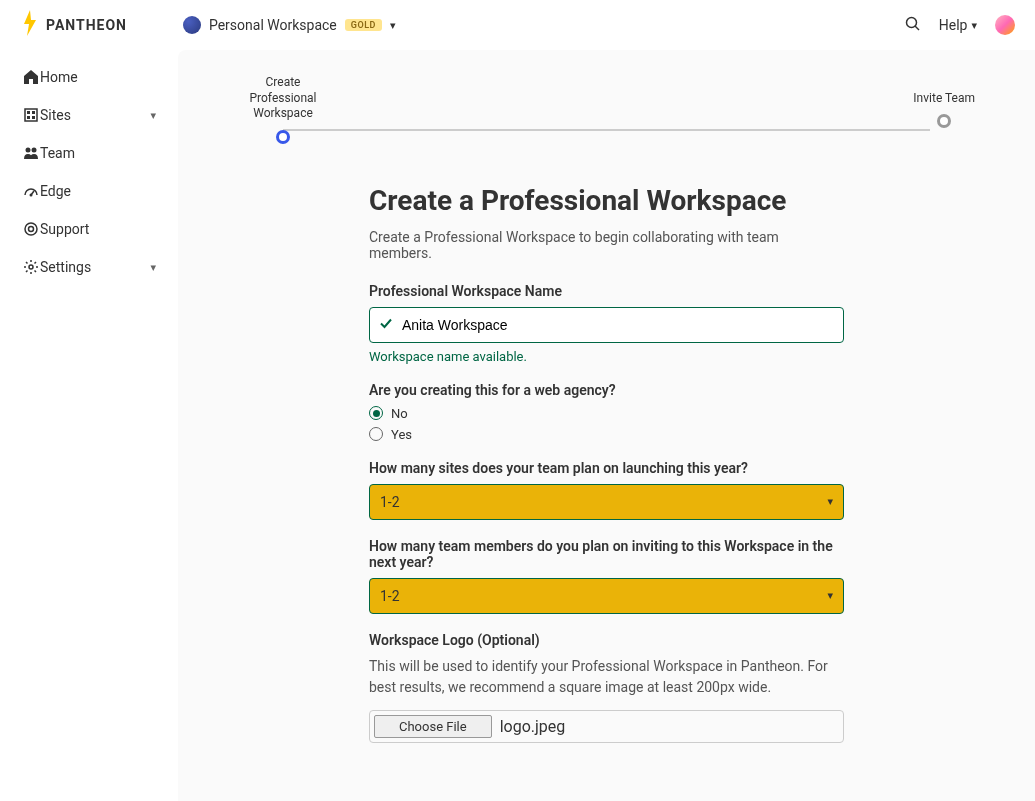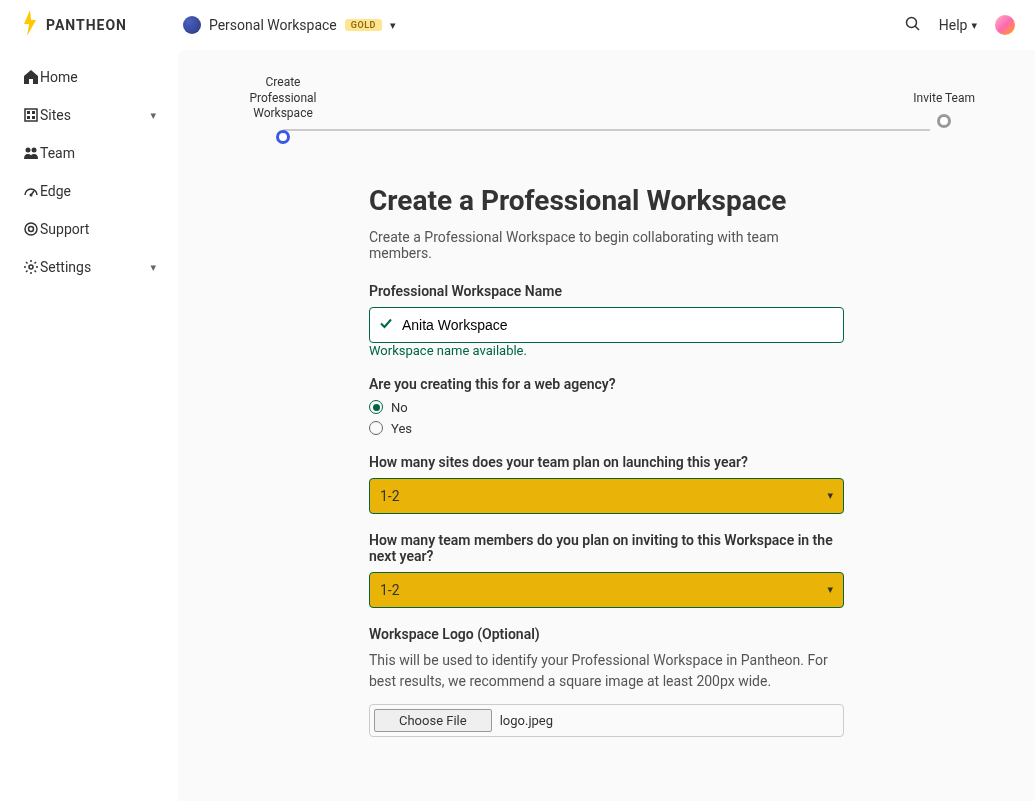--- a/index.html
+++ b/index.html
@@ -189,20 +189,21 @@
     input[type="text"] {
       width: 100%;
       padding: 9px 10px 9px 32px;
       border: 1px solid #006644;
       border-radius: 4px;
       font-size: 14px;
     }
     .helper-text {
       color: #006644;
       font-size: 13px;
+      margin-top: 6px;
     }
     .radio-group {
       display: flex;
       flex-direction: column;
       gap: 6px;
     }
     .radio-option {
       display: flex;
       align-items: center;
       gap: 8px;
@@ -256,21 +257,21 @@
     }
     .choose-file-btn {
       padding: 3px 24px;
       background: #efefef;
       border: 1px solid #999;
       border-radius: 2px;
       font-size: 13px;
       cursor: pointer;
     }
     .file-name {
-      font-size: 13px;
+      font-size: 16px;
       color: #333;
     }
     .chevron {
       font-size: 11px;
     }
   </style>
 </head>
 <body>
 
 <div class="header">

